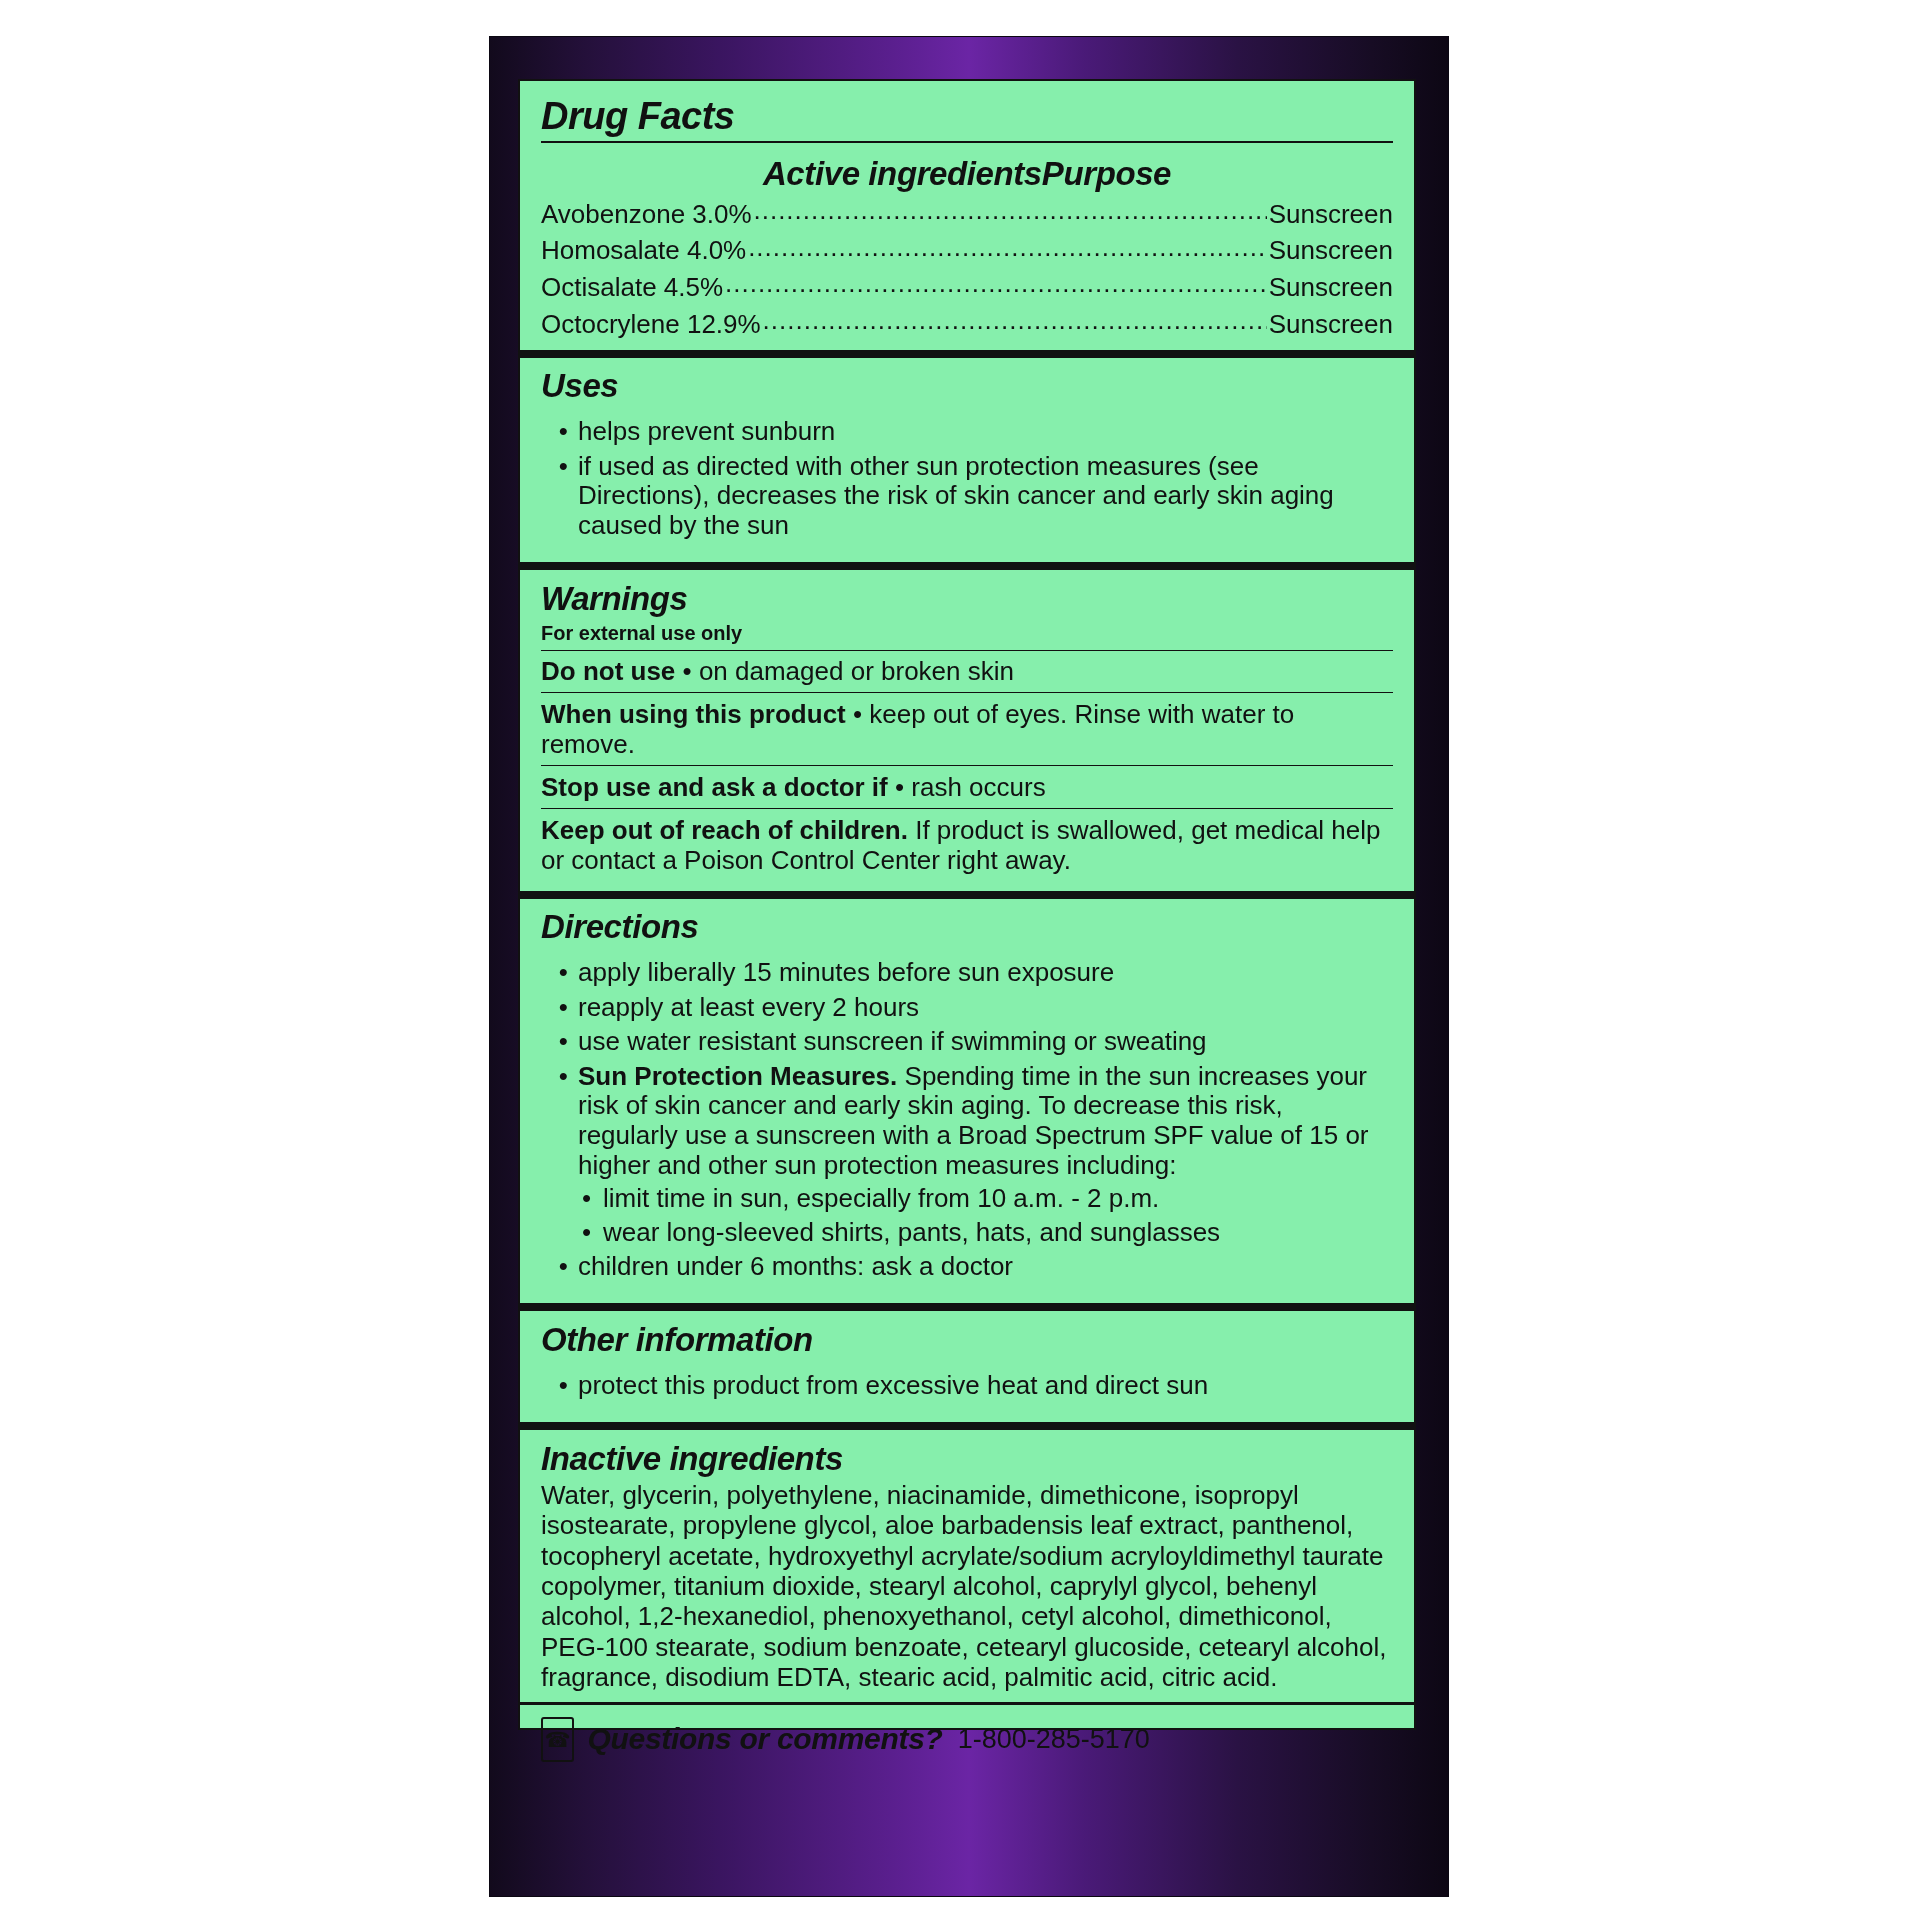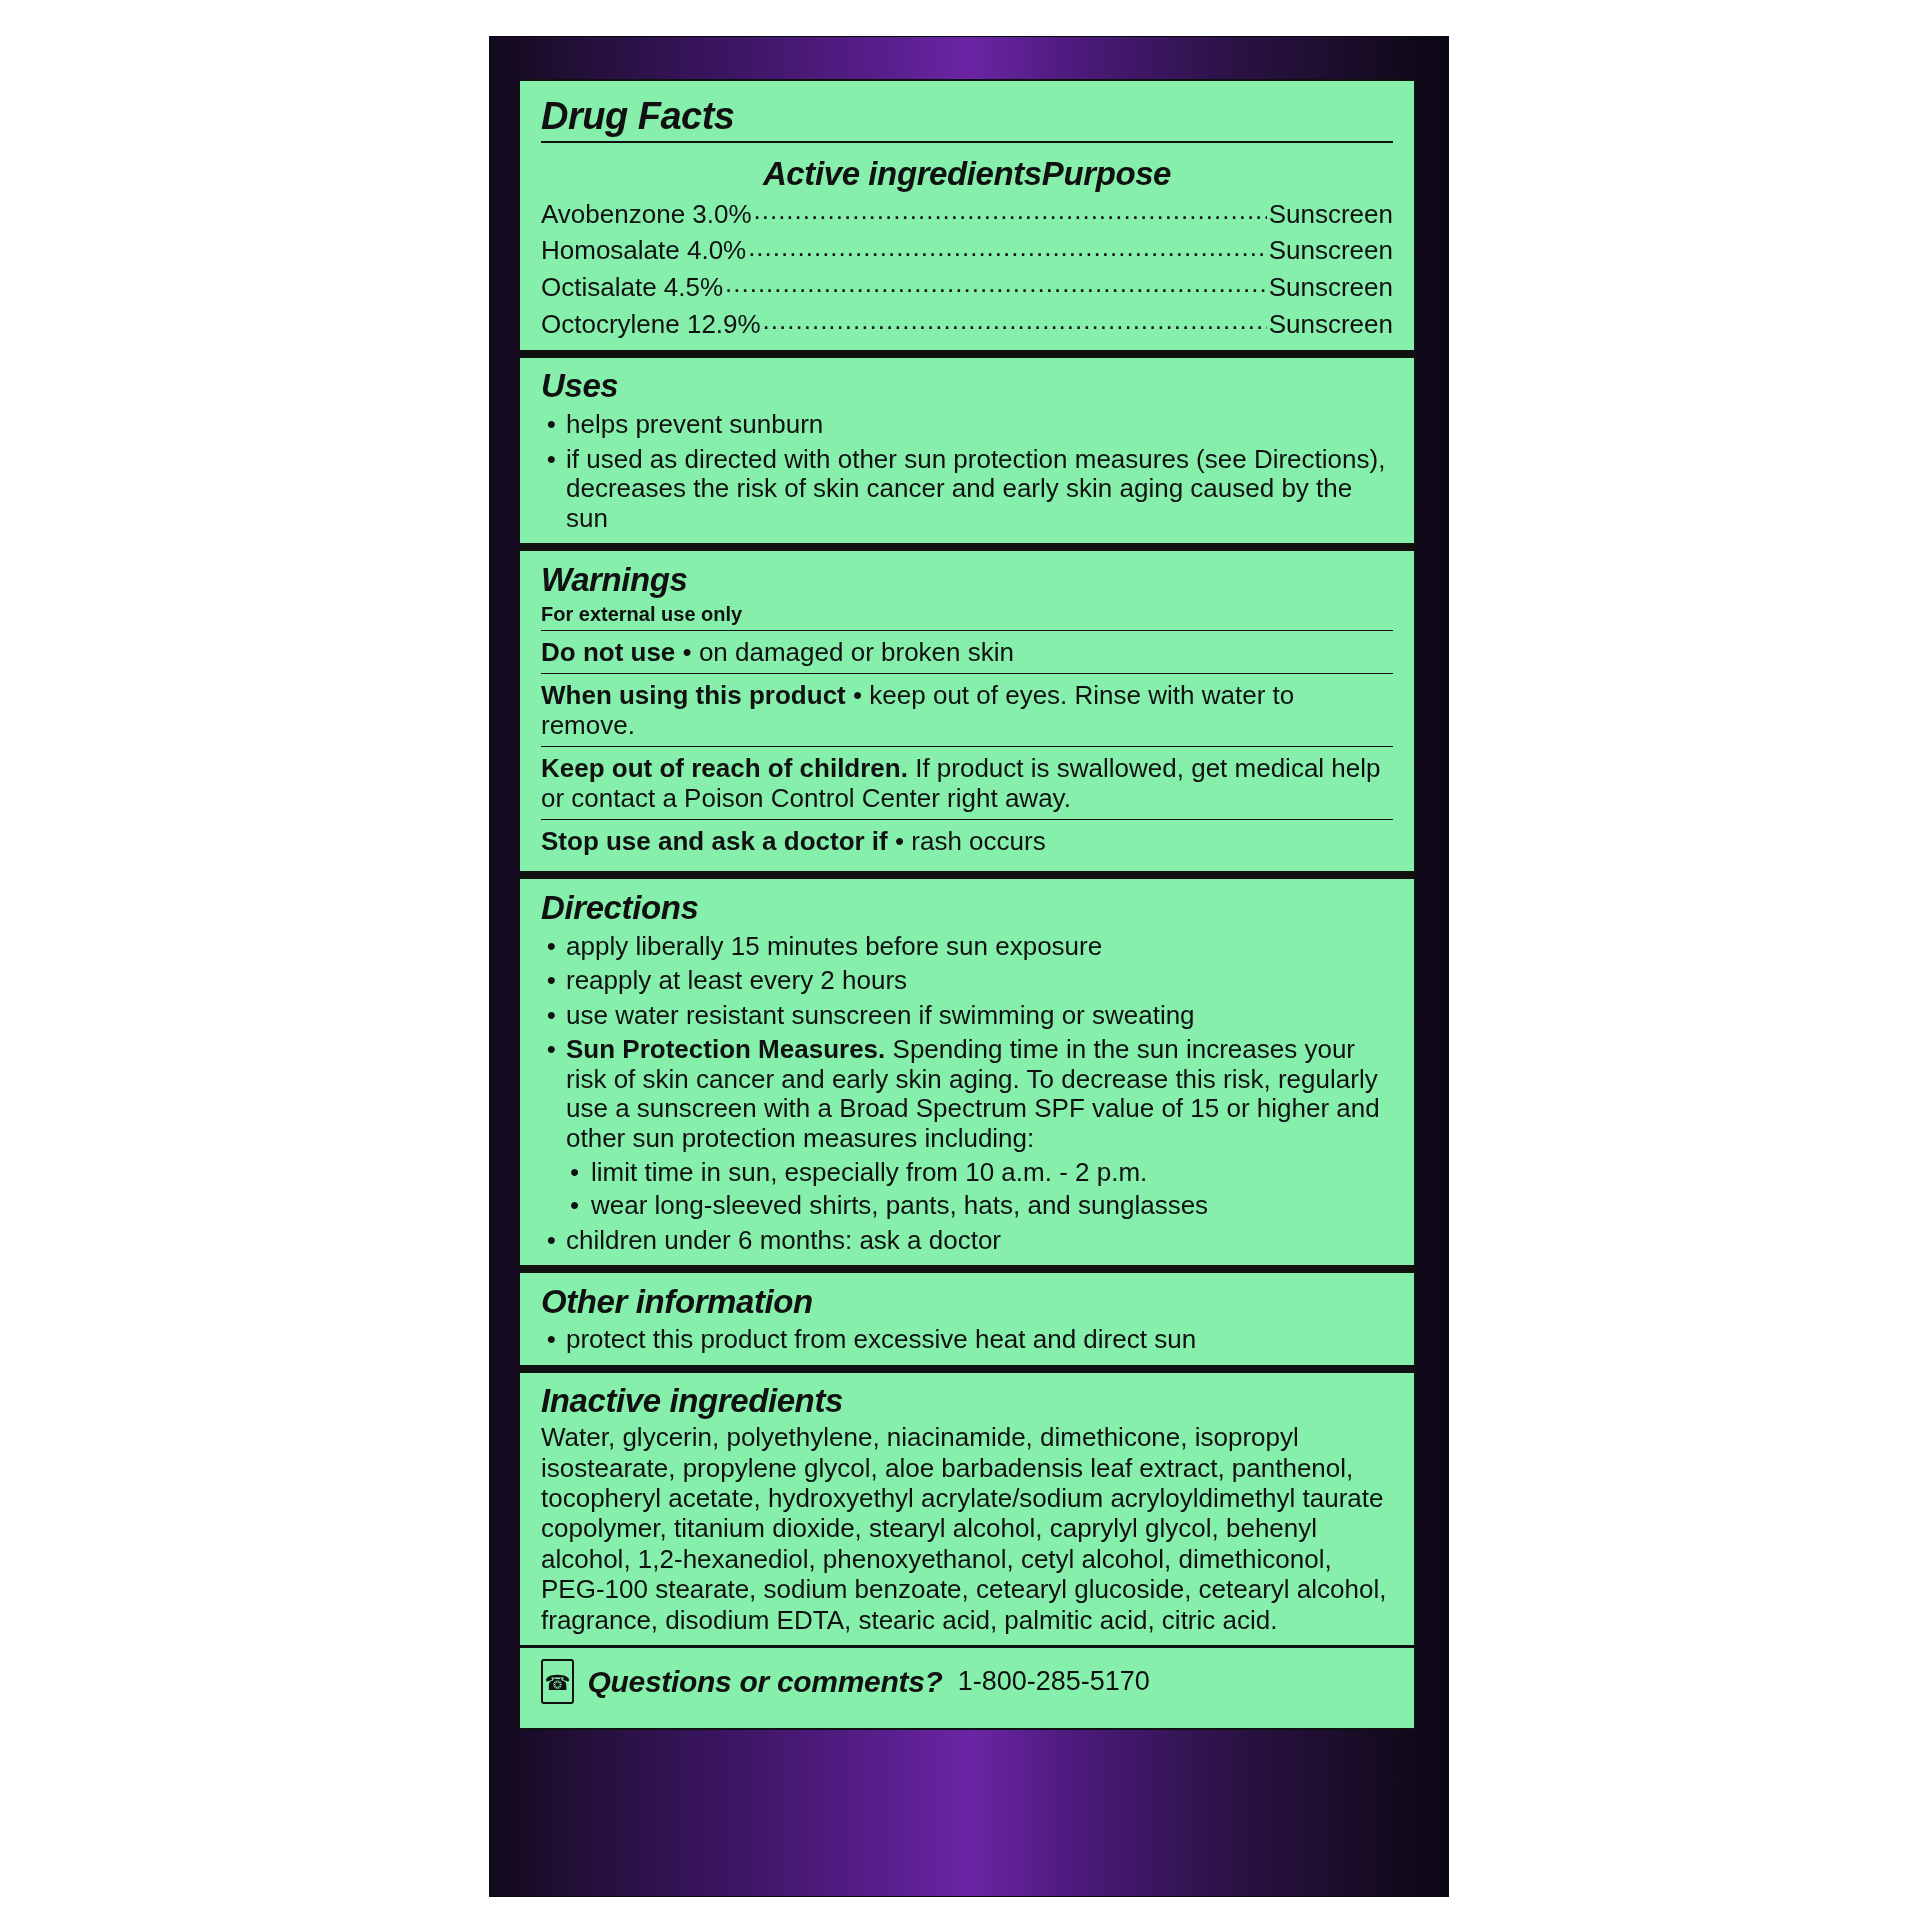--- a/index.html
+++ b/index.html
@@ -105,21 +105,21 @@
 
   .sec-head {
     font-size: 33px;
     font-weight: bold;
     font-style: italic;
     color: #111;
     letter-spacing: -0.4px;
     margin: 3.9px 0 1.9px 0;
   }
 
-  .bullet-list { margin: 0; padding: 0; list-style: none; }
+  .bullet-list { margin: 12px; padding: 0; list-style: none; }
   .bullet-list li {
     font-size: 26px;
     color: #111;
     line-height: 1.14;
     padding-left: 25px;
     position: relative;
     margin-top: 4.8px;
   }
   .bullet-list li::before {
     content: "\2022";
@@ -256,24 +256,24 @@
     <div class="sec-head">Warnings</div>
     <div class="warn-first">For external use only</div>
 
     <div class="warn-line">
       <span class="warn-strong">Do not use</span><span> • on damaged or broken skin</span>
     </div>
     <div class="warn-line">
       <span class="warn-strong">When using this product</span><span> • keep out of eyes. Rinse with water to remove.</span>
     </div>
     <div class="warn-line">
+      <span class="warn-strong">Stop use and ask a doctor if</span><span> • rash occurs</span>
+    </div>
+    <div class="warn-line">
       <span class="warn-strong">Keep out of reach of children.</span><span> If product is swallowed, get medical help or contact a Poison Control Center right away.</span>
-    </div>
-    <div class="warn-line">
-      <span class="warn-strong">Stop use and ask a doctor if</span><span> • rash occurs</span>
     </div>
   </div>
 
   <div class="section">
     <div class="sec-head">Directions</div>
     <ul class="bullet-list">
       <li>apply liberally 15 minutes before sun exposure</li>
       <li>reapply at least every 2 hours</li>
       <li>use water resistant sunscreen if swimming or sweating</li>
       <li>

